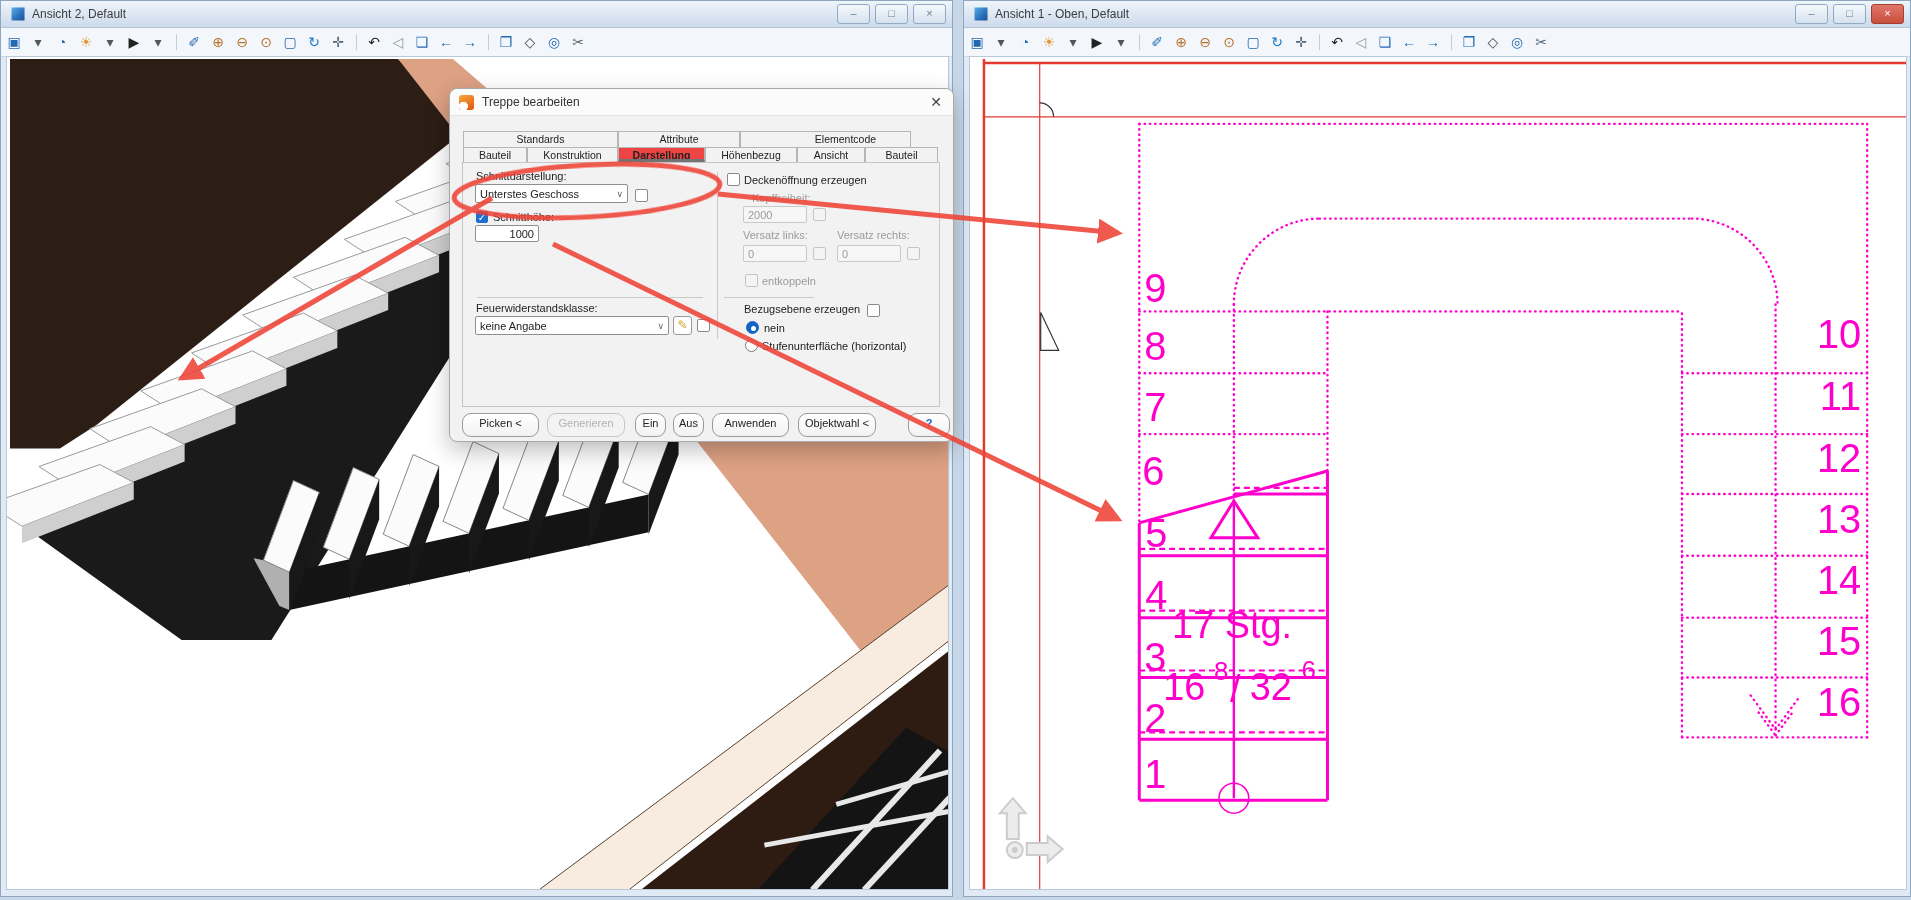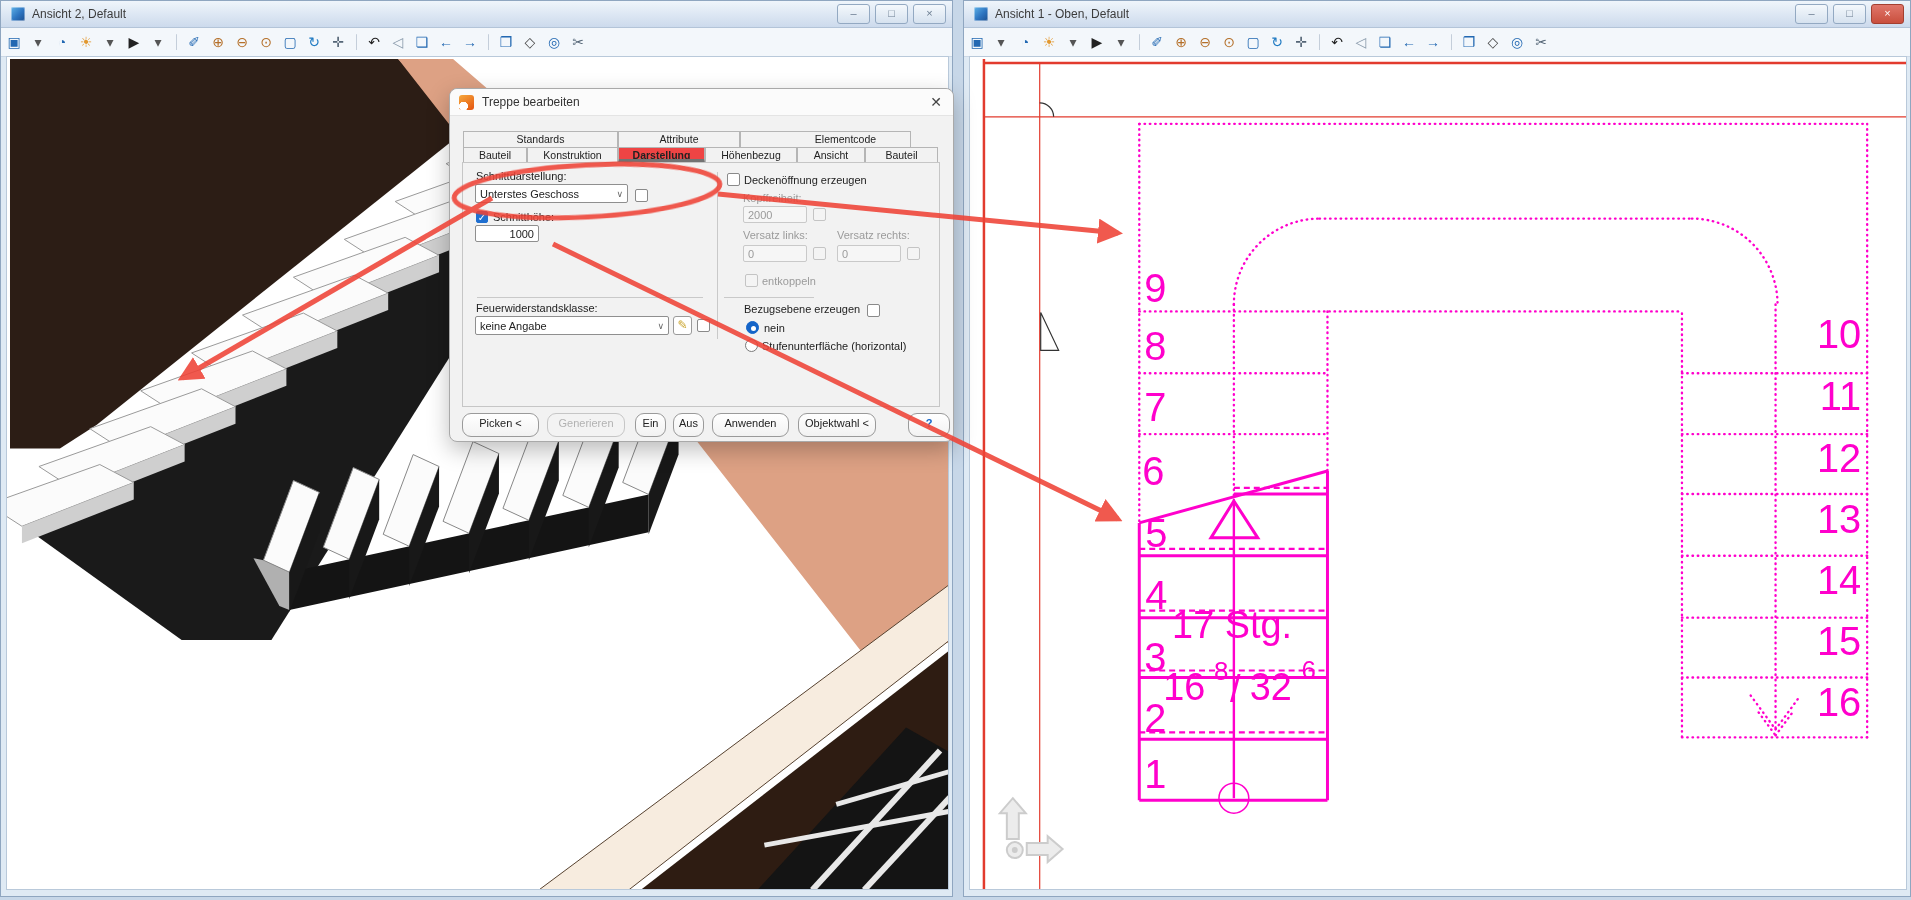--- a/index.html
+++ b/index.html
@@ -373,21 +373,21 @@
     </div>
     <div class="cb" style="left:185px;top:100px;"></div>
     <div class="cb checked" style="left:26px;top:122px;width:12px;height:12px;">✓</div>
     <div class="lbl" style="left:43px;top:122px;">Schnitthöhe:</div>
     <div class="inp num" style="left:25px;top:136px;width:64px;height:17px;">1000</div>
 
     <div class="vsep" style="left:267px;top:83px;height:167px;"></div>
 
     <div class="cb" style="left:277px;top:84px;"></div>
     <div class="lbl" style="left:294px;top:85px;">Deckenöffnung erzeugen</div>
-    <div class="lbl dis" style="left:293px;top:103px;">Kopffreiheit:</div>
+    <div class="lbl dis" style="left:302px;top:103px;">Kopffreiheit:</div>
     <div class="inp dis" style="left:293px;top:117px;width:64px;height:17px;">2000</div>
     <div class="cb dis" style="left:363px;top:119px;"></div>
     <div class="lbl dis" style="left:293px;top:140px;">Versatz links:</div>
     <div class="lbl dis" style="left:387px;top:140px;">Versatz rechts:</div>
     <div class="inp dis" style="left:293px;top:156px;width:64px;height:17px;">0</div>
     <div class="cb dis" style="left:363px;top:158px;"></div>
     <div class="inp dis" style="left:387px;top:156px;width:64px;height:17px;">0</div>
     <div class="cb dis" style="left:457px;top:158px;"></div>
     <div class="cb dis" style="left:295px;top:185px;"></div>
     <div class="lbl dis" style="left:312px;top:186px;">entkoppeln</div>

